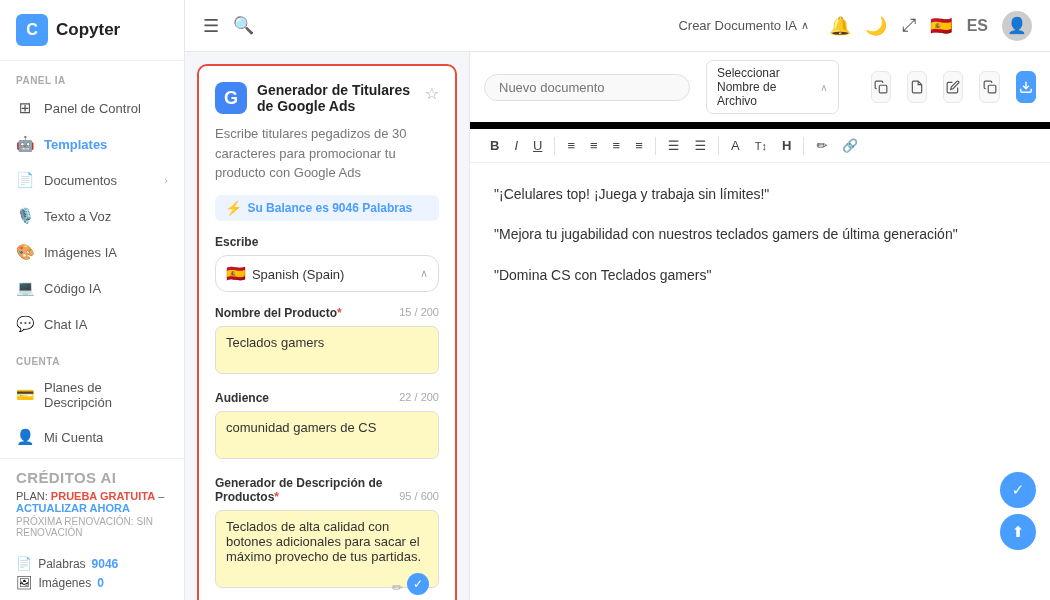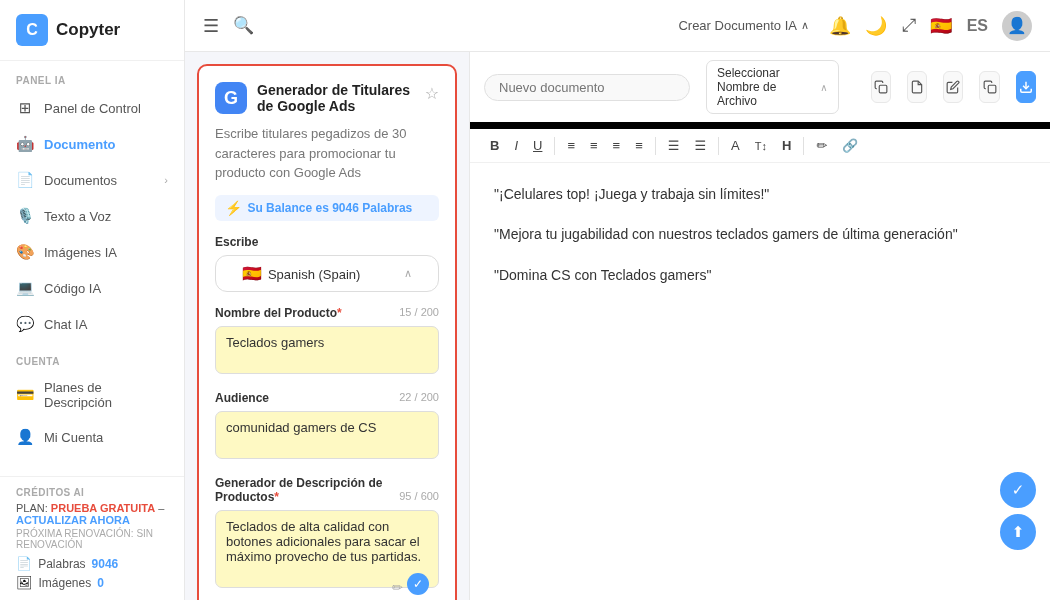--- a/index.html
+++ b/index.html
@@ -49,25 +49,25 @@
     }
     .sidebar-item.active { color: #4a9eff; font-weight: 600; }
     .sidebar-item .icon { font-size: 15px; width: 18px; text-align: center; flex-shrink: 0; }
     .sidebar-item .chevron { margin-left: auto; font-size: 11px; color: #aaa; }
 
     .sidebar-bottom {
       padding: 10px 16px;
       border-top: 1px solid #f0f0f0;
       margin-top: auto;
     }
-    .plan-label { font-size: 10px; color: #aaa; font-weight: 600; text-transform: uppercase; letter-spacing: 0.4px; margin-bottom: 4px; }
+    .plan-label { font-size: 15px; color: #aaa; font-weight: 600; text-transform: uppercase; letter-spacing: 0.4px; margin-bottom: 4px; }
     .plan-text { font-size: 11px; color: #555; margin-bottom: 2px; }
     .plan-link-free { color: #e74c3c; font-weight: 600; text-decoration: none; cursor: pointer; text-align: center; }
     .plan-link-update { color: #4a9eff; font-weight: 600; text-decoration: none; cursor: pointer; }
-    .plan-renovacion { font-size: 10px; color: #aaa; margin-bottom: 6px; }
+    .plan-renovacion { font-size: 10px; color: #aaa; margin-bottom: 18px; }
     .credits-row { display: flex; align-items: center; gap: 6px; font-size: 12px; margin-top: 4px; }
     .credits-icon { font-size: 13px; }
     .credits-label { color: #555; }
     .credits-num { color: #4a9eff; font-weight: 600; }
 
     
     .main-area {
       flex: 1;
       display: flex;
       flex-direction: column;
@@ -149,21 +149,21 @@
     .balance-badge .bolt { color: #f5a623; font-size: 14px; }
 
     .field-label {
       font-size: 12px; font-weight: 600; color: #333; margin-bottom: 6px; display: block;
     }
     .field-label .required { color: #e74c3c; }
     .field-counter { float: right; color: #aaa; font-weight: 400; font-size: 11px; }
 
     .lang-select {
       width: 100%; border: 1px solid #ddd; border-radius: 12px;
-      padding: 8px 26px; font-size: 13px; color: #333;
+      padding: 8px 10px; font-size: 13px; color: #333;
       display: flex; align-items: center; justify-content: space-between;
       cursor: pointer; background: #fff; margin-bottom: 14px;
     }
     .lang-select .flag { margin-right: 6px; font-size: 16px; }
     .lang-select .chevron-up { font-size: 11px; color: #aaa; }
 
     .text-input {
       width: 100%; border: 1px solid #ddd; border-radius: 7px;
       padding: 8px 10px; font-size: 13px; color: #333;
       background: #fef9c3; resize: none; font-family: inherit;
@@ -284,21 +284,21 @@
   </div>
 
   <div class="section-label">PANEL IA</div>
 
   <div class="sidebar-item">
     <span class="icon">⊞</span>
     <span>Panel de Control</span>
   </div>
   <div class="sidebar-item active">
     <span class="icon">🤖</span>
-    <span>Documento</span>
+    <span>Templates</span>
   </div>
   <div class="sidebar-item">
     <span class="icon">📄</span>
     <span>Documentos</span>
     <span class="chevron">›</span>
   </div>
   <div class="sidebar-item">
     <span class="icon">🎙️</span>
     <span>Texto a Voz</span>
   </div>

